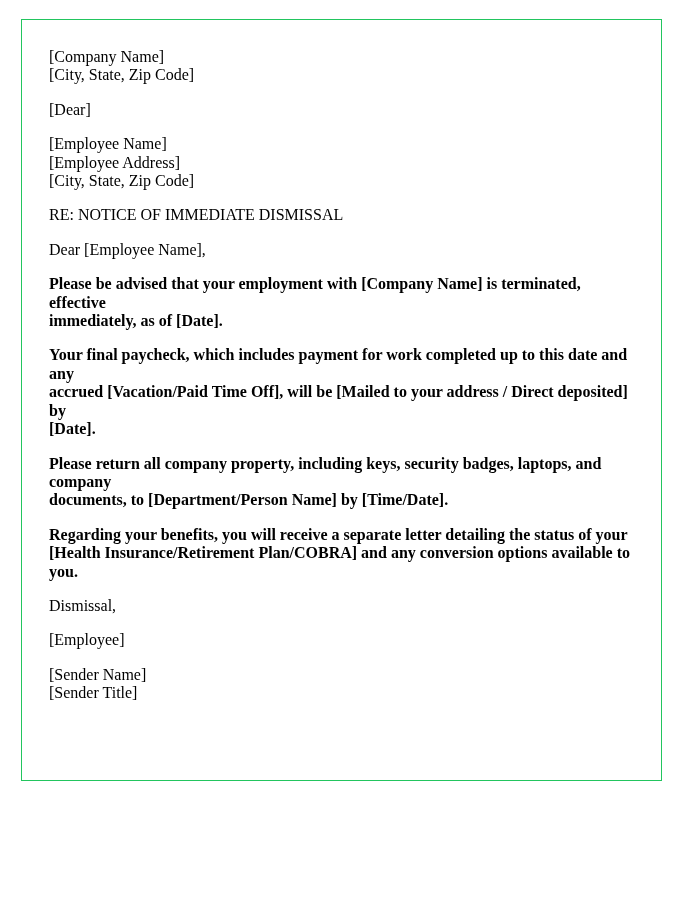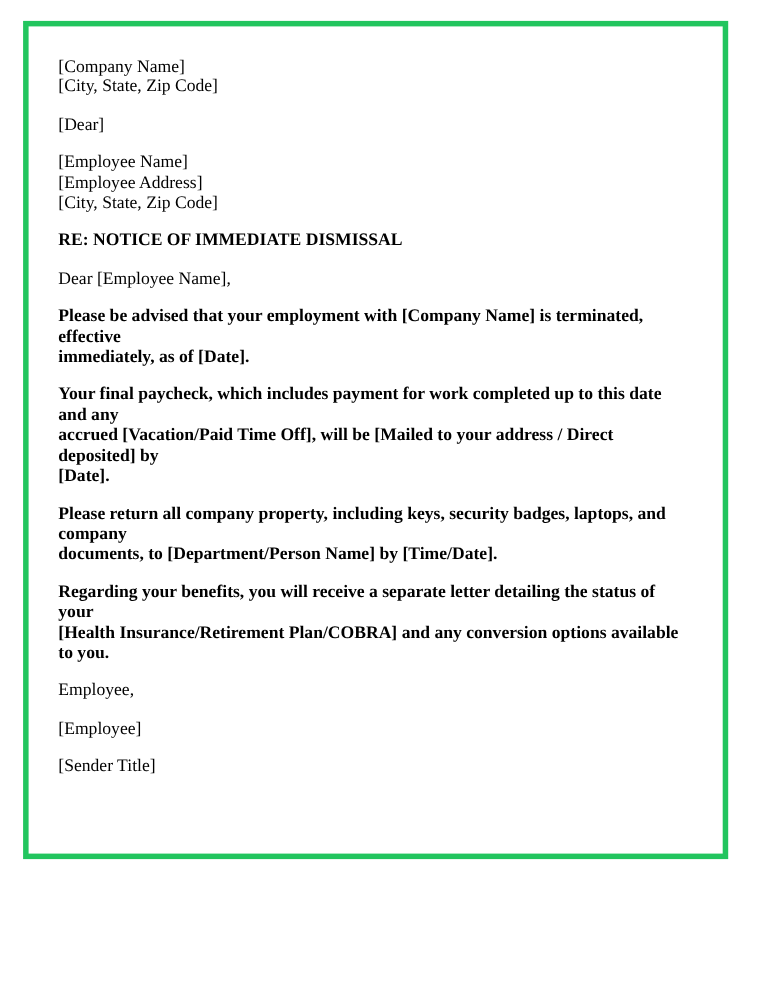--- a/index.html
+++ b/index.html
@@ -16,34 +16,34 @@
     line-height: 18.4px;
     color: #000000;
   }
   .letter-frame {
     position: absolute;
     left: 21px;
     top: 19px;
     width: 641px;
     height: 762px;
     box-sizing: border-box;
-    border: 5px solid #22c55e;
+    border: 1px solid #22c55e;
     background: #ffffff;
     padding: 28px 26px 0 27px;
     overflow: hidden;
   }
   .block {
     margin: 0 0 16px 0;
   }
   .para {
     white-space: pre-line;
     font-weight: bold;
   }
   .subject {
-    font-weight: bold;
+    font-weight: normal;
   }
 </style>
 </head>
 <body>
 
 <div class="letter-frame">
 
   <div class="block">
     <div>[Company Name]</div>
     <div>[City, State, Zip Code]</div>
@@ -69,21 +69,22 @@
 accrued [Vacation/Paid Time Off], will be [Mailed to your address / Direct deposited] by
 [Date].</div>
 
   <div class="block para">Please return all company property, including keys, security badges, laptops, and company
 documents, to [Department/Person Name] by [Time/Date].</div>
 
   <div class="block para">Regarding your benefits, you will receive a separate letter detailing the status of your
 [Health Insurance/Retirement Plan/COBRA] and any conversion options available to you.</div>
 
 
-  <div class="block">Employee,</div>
+  <div class="block">Dismissal,</div>
 
   <div class="block">[Employee]</div>
 
   <div class="block">
+    <div>[Sender Name]</div>
     <div>[Sender Title]</div>
   </div>
 
 </div>
 
 </body></html>

